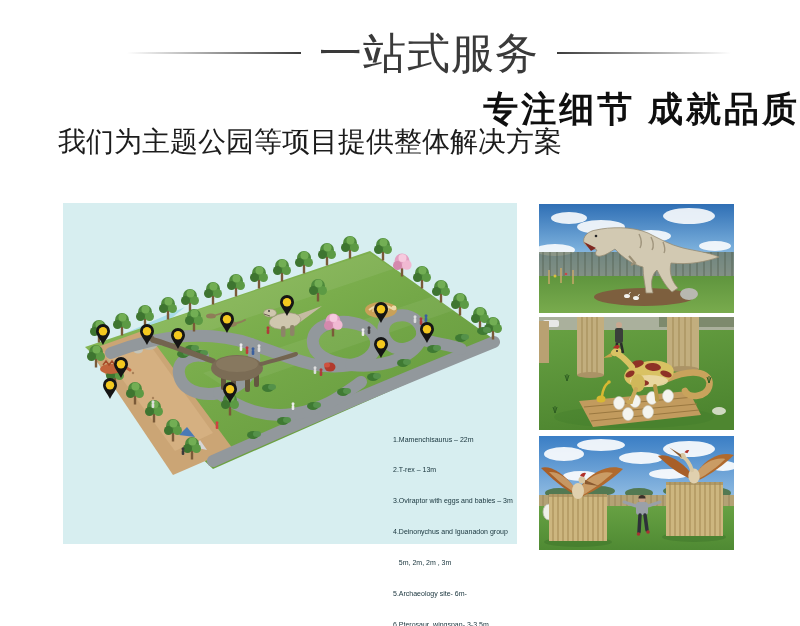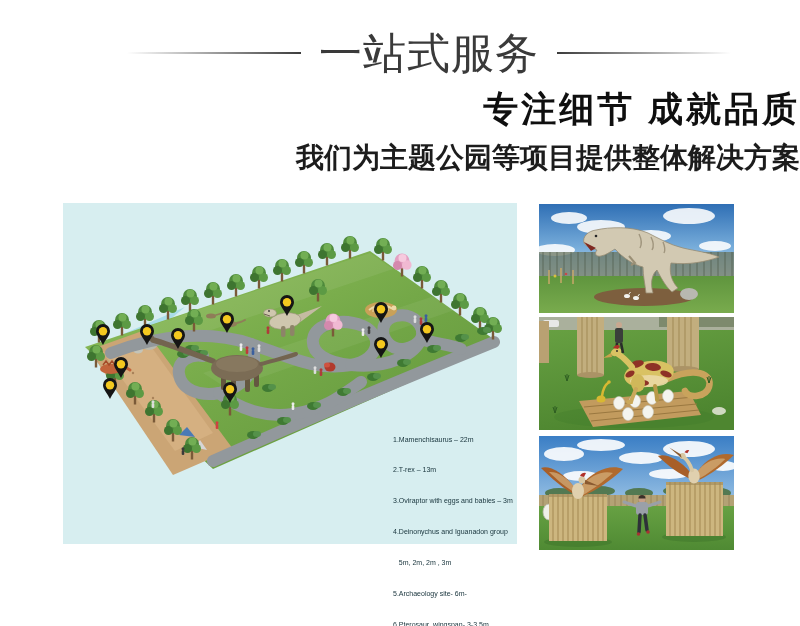--- a/index.html
+++ b/index.html
@@ -15,22 +15,22 @@
   .rule-left{background:linear-gradient(to right,rgba(60,60,60,0),#3c3c3c);}
   .rule-right{background:linear-gradient(to left,rgba(60,60,60,0),#3c3c3c);}
   .banner-title{
     font-size:43px;line-height:1;color:#3a3a3a;letter-spacing:1px;white-space:nowrap;
   }
   .headline{
     position:absolute;top:86px;left:58px;width:742px;text-align:right;
     font-size:35px;font-weight:bold;color:#0f0f0f;letter-spacing:3px;white-space:nowrap;
   }
   .subheadline{
-    position:absolute;top:139px;left:58px;width:742px;text-align:right;
-    font-size:28px;font-weight:700;color:#1c1c1c;white-space:nowrap;
+    position:absolute;top:123px;left:58px;width:742px;text-align:left;
+    font-size:28px;font-weight:400;color:#1c1c1c;white-space:nowrap;
   }
   .map-panel{
     position:absolute;left:63px;top:203px;width:454px;height:341px;
     background:#d7eef0;
   }
   .map-art{position:absolute;left:0;top:0;width:454px;height:341px;}
   .legend{
     position:absolute;left:330px;top:211px;width:124px;
     font-size:7px;line-height:10.3px;color:#16323a;white-space:pre;
   }

